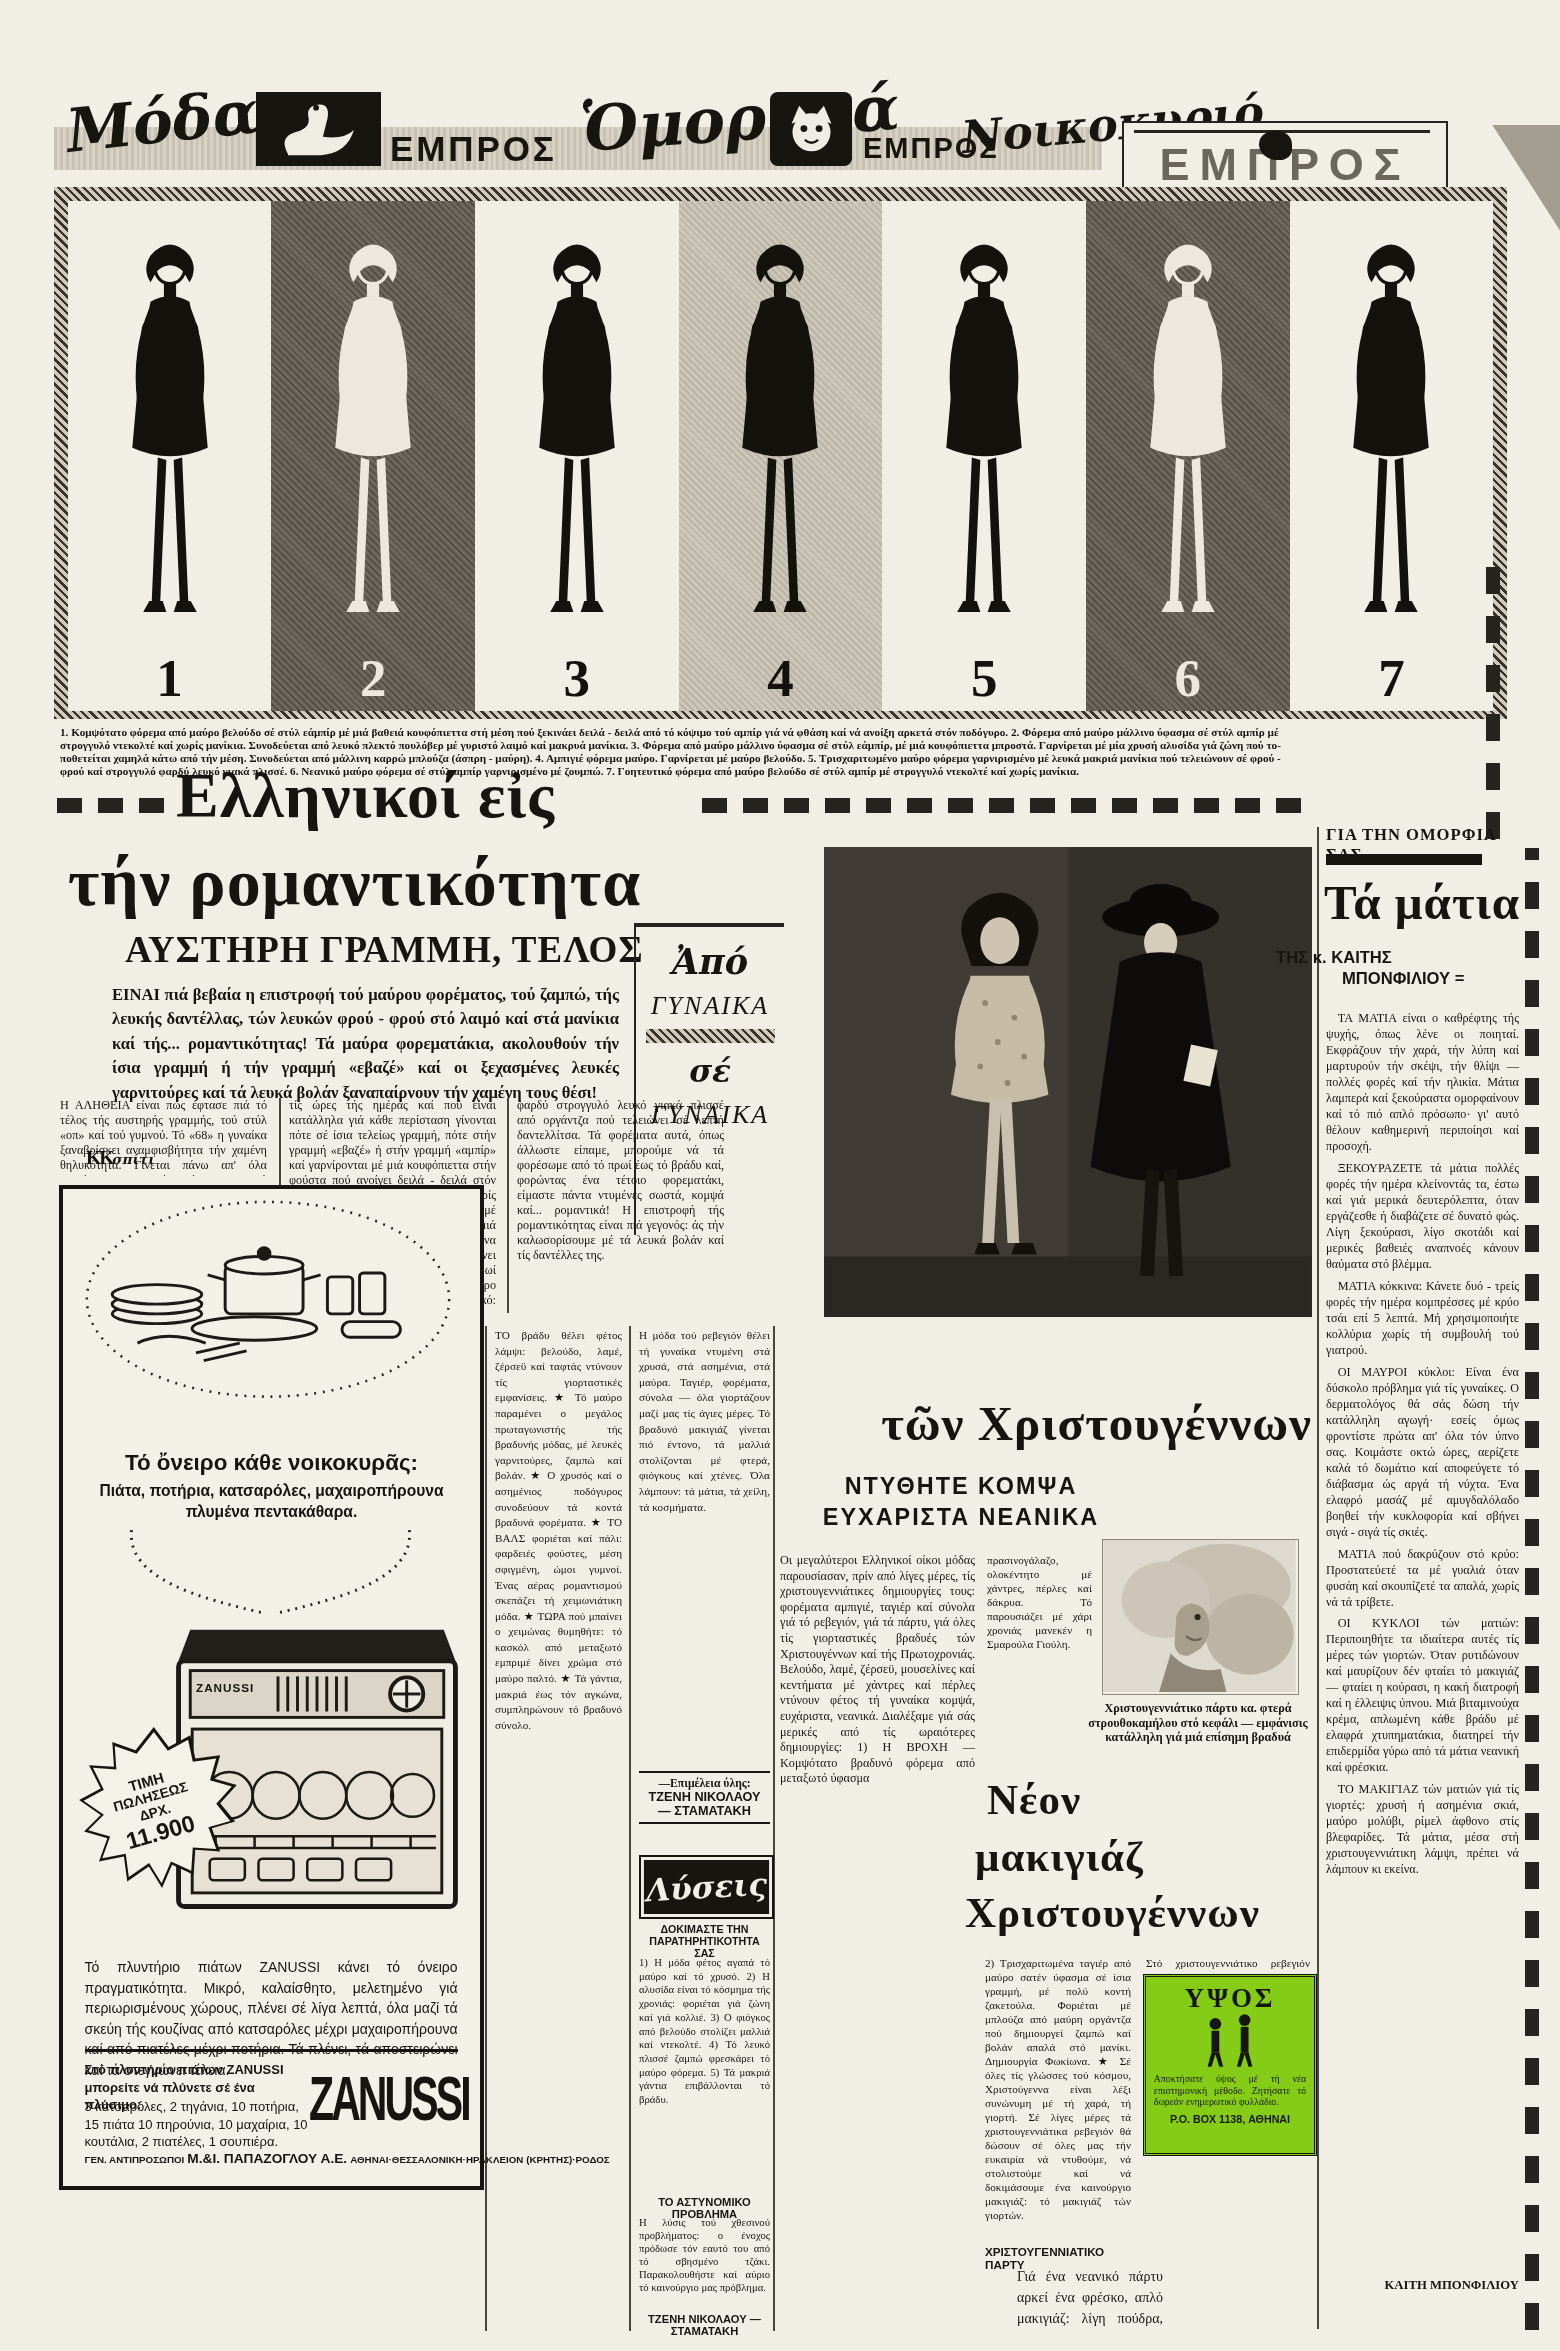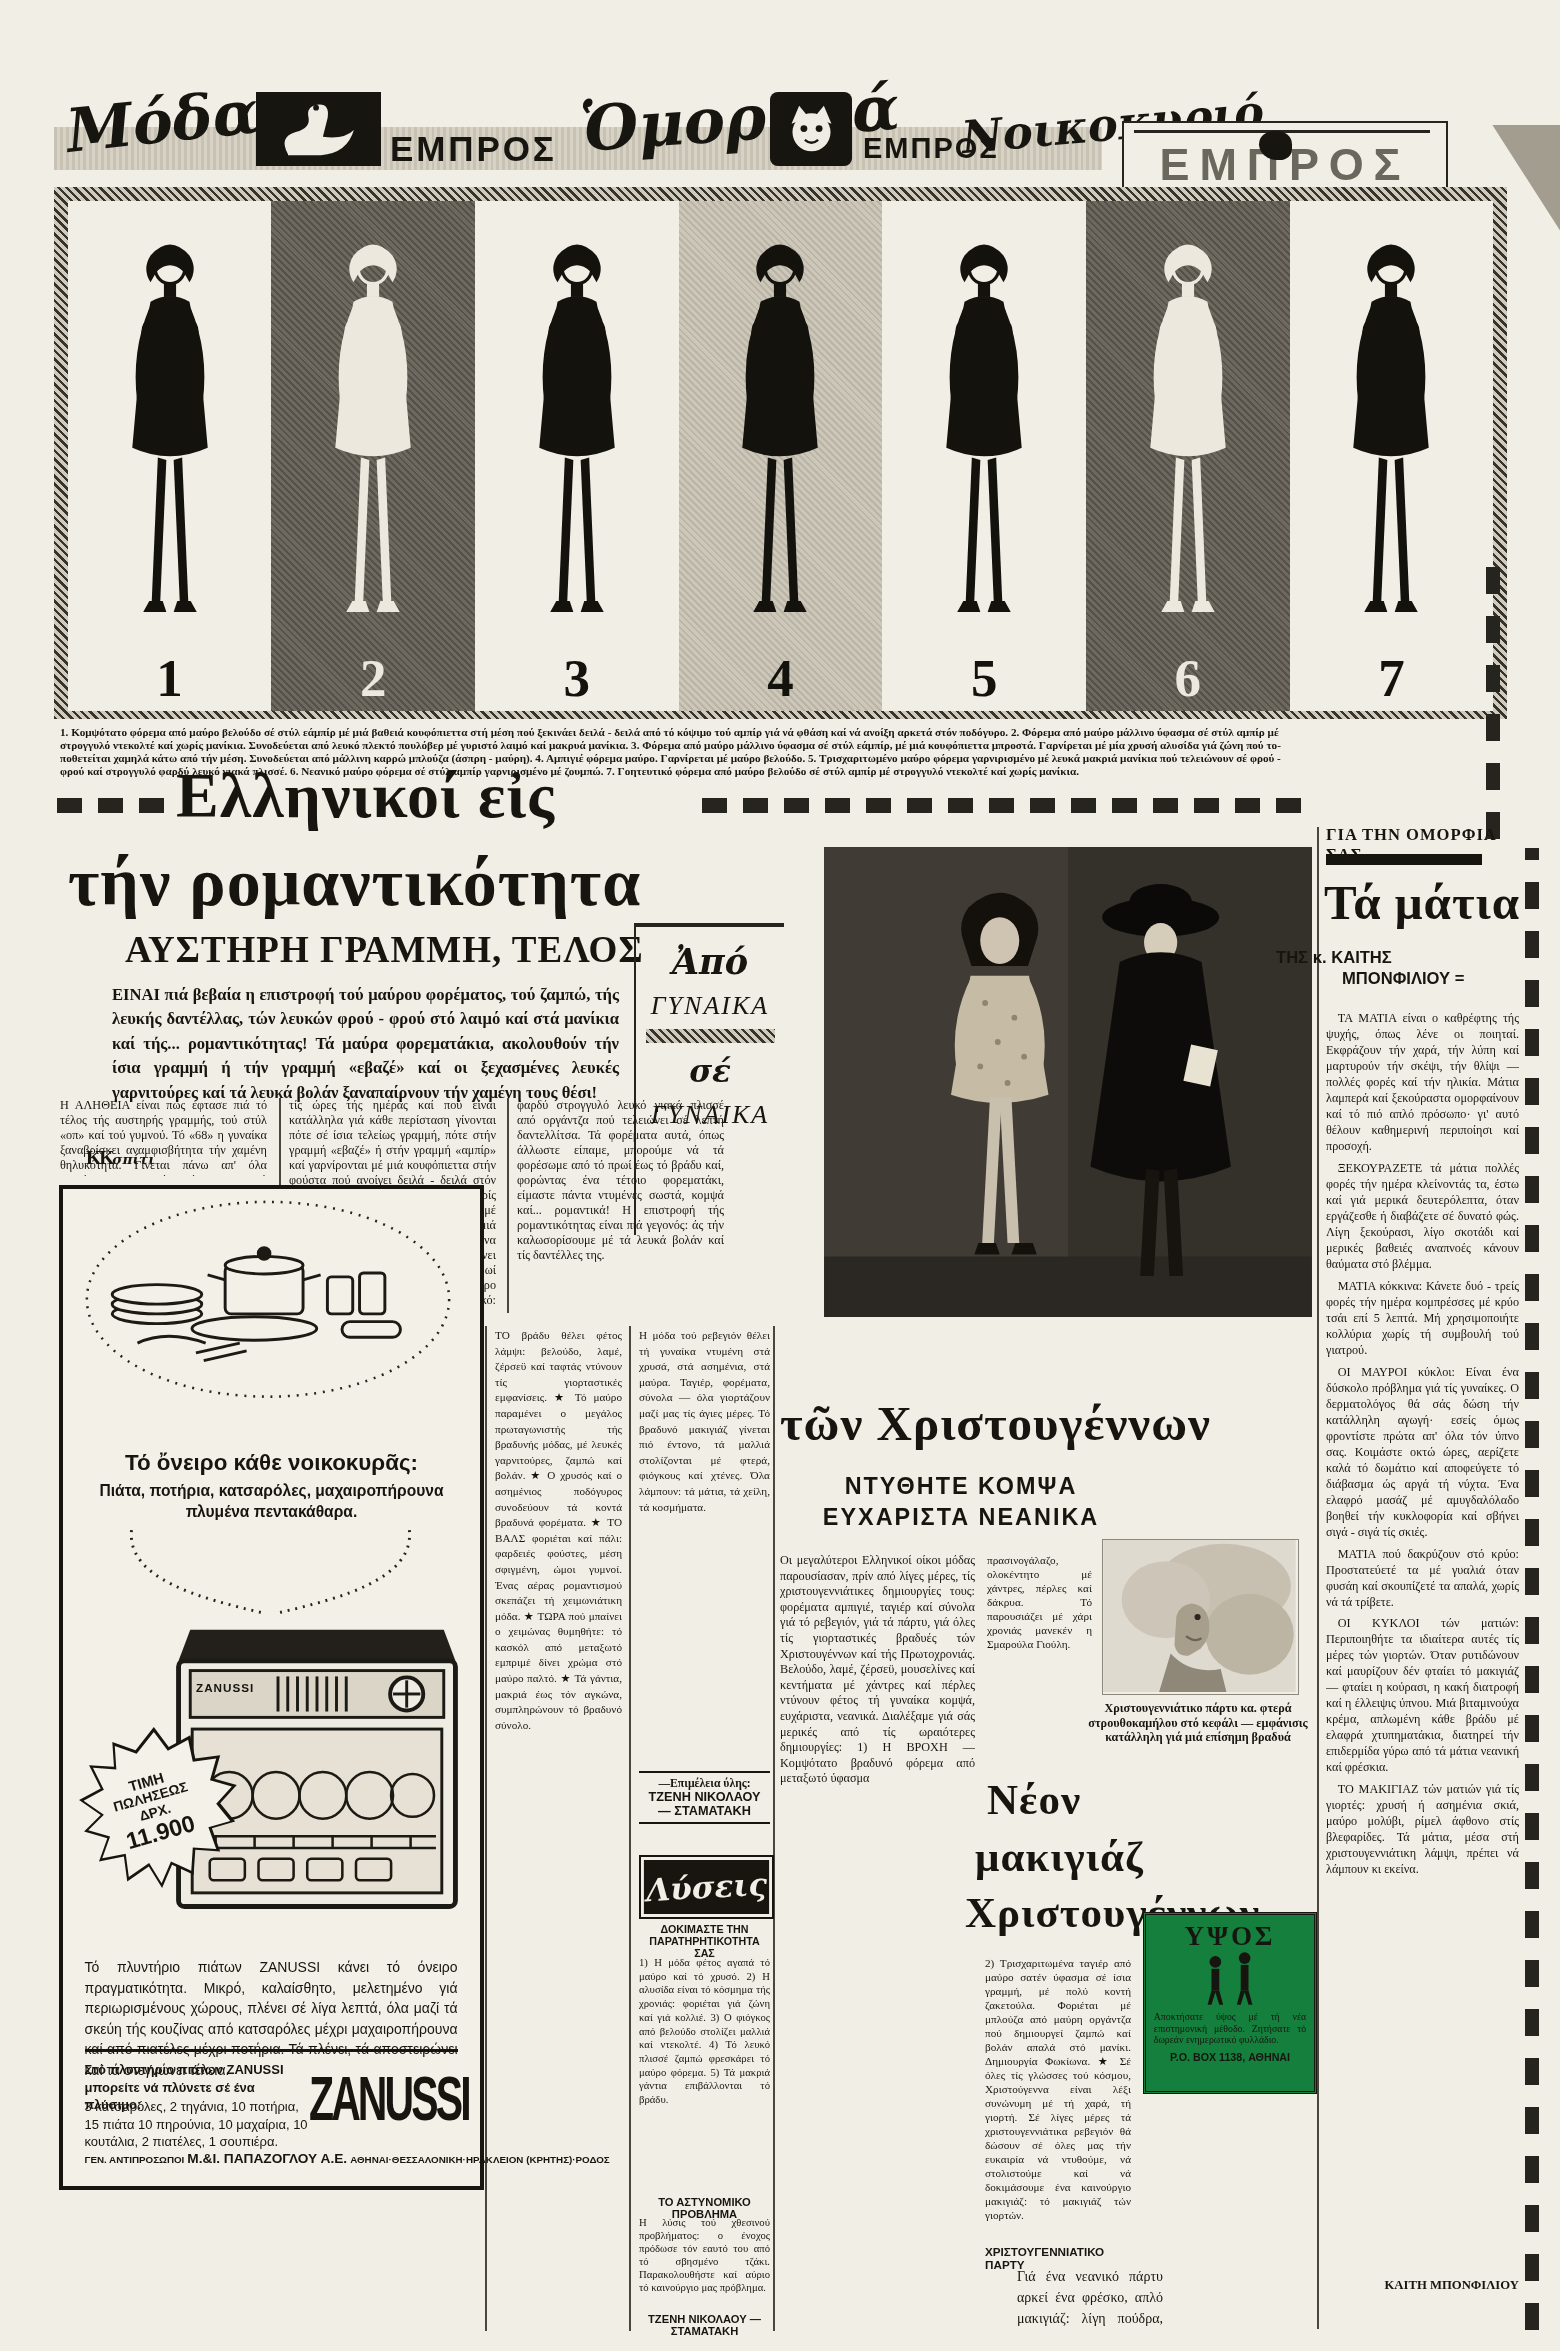--- a/index.html
+++ b/index.html
@@ -205,21 +205,21 @@
     <p>ΞΕΚΟΥΡΑΖΕΤΕ τά μάτια πολλές φορές τήν ημέρα κλείνοντάς τα, έστω καί γιά μερικά δευτερόλεπτα, όταν εργάζεσθε ή διαβάζετε σέ δυνατό φώς. Λίγη ξεκούρασι, λίγο σκοτάδι καί μερικές βαθειές αναπνοές κάνουν θαύματα στό βλέμμα.</p>
     <p>ΜΑΤΙΑ κόκκινα: Κάνετε δυό - τρείς φορές τήν ημέρα κομπρέσσες μέ κρύο τσάι επί 5 λεπτά. Μή χρησιμοποιήτε κολλύρια χωρίς τή συμβουλή τού γιατρού.</p>
     <p>ΟΙ ΜΑΥΡΟΙ κύκλοι: Είναι ένα δύσκολο πρόβλημα γιά τίς γυναίκες. Ο δερματολόγος θά σάς δώση τήν κατάλληλη αγωγή· εσείς όμως φροντίστε πρώτα απ' όλα τόν ύπνο σας. Κοιμάστε οκτώ ώρες, αερίζετε καλά τό δωμάτιο καί αποφεύγετε τό διάβασμα ώς αργά τή νύχτα. Ένα ελαφρό μασάζ μέ αμυγδαλόλαδο βοηθεί τήν κυκλοφορία καί σβήνει σιγά - σιγά τίς σκιές.</p>
     <p>ΜΑΤΙΑ πού δακρύζουν στό κρύο: Προστατεύετέ τα μέ γυαλιά όταν φυσάη καί σκουπίζετέ τα απαλά, χωρίς νά τά τρίβετε.</p>
     <p>ΟΙ ΚΥΚΛΟΙ τών ματιών: Περιποιηθήτε τα ιδιαίτερα αυτές τίς μέρες τών γιορτών. Όταν ρυτιδώνουν καί μαυρίζουν δέν φταίει τό μακιγιάζ — φταίει η κούρασι, η κακή διατροφή καί η έλλειψις ύπνου. Μιά βιταμινούχα κρέμα, απλωμένη κάθε βράδυ μέ ελαφρά χτυπηματάκια, διατηρεί τήν επιδερμίδα γύρω από τά μάτια νεανική καί φρέσκια.</p>
     <p>ΤΟ ΜΑΚΙΓΙΑΖ τών ματιών γιά τίς γιορτές: χρυσή ή ασημένια σκιά, μαύρο μολύβι, ρίμελ άφθονο στίς βλεφαρίδες. Τά μάτια, μέσα στή χριστουγεννιάτικη λάμψι, πρέπει νά λάμπουν κι εκείνα.</p>
   </div>
   <div class="abs" style="left:1326px;top:2278px;width:193px;text-align:right;font-size:12.7px;font-weight:bold;">ΚΑΙΤΗ ΜΠΟΝΦΙΛΙΟΥ</div>
   <div class="abs dash-v" style="left:1525px;top:848px;width:13.7px;height:1482px;"></div>
 
-  <div class="abs headline" style="left:780px;top:1395px;width:532px;text-align:left;font-size:49px;">τῶν Χριστουγέννων</div>
+  <div class="abs headline" style="left:780px;top:1395px;width:532px;text-align:right;font-size:49px;">τῶν Χριστουγέννων</div>
   <div class="abs sans" style="left:800px;top:1473px;width:322px;text-align:center;font-size:23.4px;font-weight:bold;letter-spacing:2px;">ΝΤΥΘΗΤΕ  ΚΟΜΨΑ</div>
   <div class="abs sans" style="left:800px;top:1504px;width:322px;text-align:center;font-size:23.4px;font-weight:bold;letter-spacing:2px;">ΕΥΧΑΡΙΣΤΑ  ΝΕΑΝΙΚΑ</div>
 
   <div class="abs smallcol" style="left:780px;top:1553px;width:195px;height:770px;overflow:hidden;font-size:12.2px;line-height:15.6px;">Οι μεγαλύτεροι Ελληνικοί οίκοι μόδας παρουσίασαν, πρίν από λίγες μέρες, τίς χριστουγεννιάτικες δημιουργίες τους: φορέματα αμπιγιέ, ταγιέρ καί σύνολα γιά τό ρεβεγιόν, γιά τά πάρτυ, γιά όλες τίς γιορταστικές βραδυές τών Χριστουγέννων καί τής Πρωτοχρονιάς. Βελούδο, λαμέ, ζέρσεϋ, μουσελίνες καί κεντήματα μέ χάντρες καί πέρλες ντύνουν φέτος τή γυναίκα κομψά, ευχάριστα, νεανικά. Διαλέξαμε γιά σάς μερικές από τίς ωραιότερες δημιουργίες: 1) Η ΒΡΟΧΗ — Κομψότατο βραδυνό φόρεμα από μεταξωτό ύφασμα</div>
   <div class="abs smallcol" style="left:987px;top:1553px;width:105px;height:156px;overflow:hidden;font-size:11.2px;line-height:14px;">πρασινογάλαζο, ολοκέντητο μέ χάντρες, πέρλες καί δάκρυα. Τό παρουσιάζει μέ χάρι χρονιάς μανεκέν η Σμαρούλα Γιούλη.</div>
 
   <div class="abs" style="left:1102px;top:1539px;width:195px;height:154px;border:1px solid #8d887b;">
     <svg width="193" height="152" viewBox="0 0 200 158">
       <rect width="200" height="158" fill="#dedacf"></rect>
       <ellipse cx="125" cy="48" rx="70" ry="44" fill="#c7c0b1"></ellipse>
@@ -235,21 +235,21 @@
 
   <div class="abs headline" style="left:987px;top:1775px;font-size:43px;">Νέον</div>
   <div class="abs headline" style="left:975px;top:1832px;font-size:43px;">μακιγιάζ</div>
   <div class="abs headline" style="left:965px;top:1888px;font-size:43px;">Χριστουγέννων</div>
 
   <div class="abs smallcol" style="left:985px;top:1956px;width:146px;height:283px;overflow:hidden;font-size:11.2px;line-height:14px;">2) Τρισχαριτωμένα ταγιέρ από μαύρο σατέν ύφασμα σέ ίσια γραμμή, μέ πολύ κοντή ζακετούλα. Φοριέται μέ μπλούζα από μαύρη οργάντζα πού δημιουργεί ζαμπώ καί βολάν απαλά στό μανίκι. Δημιουργία Φωκίωνα.  ★  Σέ όλες τίς γλώσσες τού κόσμου, Χριστούγεννα είναι λέξι συνώνυμη μέ τή χαρά, τή γιορτή. Σέ λίγες μέρες τά χριστουγεννιάτικα ρεβεγιόν θά δώσουν σέ όλες μας τήν ευκαιρία νά ντυθούμε, νά στολιστούμε καί νά δοκιμάσουμε ένα καινούργιο μακιγιάζ: τό μακιγιάζ τών γιορτών.</div>
   <div class="abs sans" style="left:985px;top:2245px;width:146px;font-size:11.7px;font-weight:bold;">ΧΡΙΣΤΟΥΓΕΝΝΙΑΤΙΚΟ ΠΑΡΤΥ</div>
   <div class="abs smallcol" style="left:1017px;top:2266px;width:146px;height:68px;overflow:hidden;font-size:14px;line-height:21px;">Γιά ένα νεανικό πάρτυ αρκεί ένα φρέσκο, απλό μακιγιάζ: λίγη πούδρα, ρίμελ καί ένα απαλό κραγιόν. Καλές γιορτές καί... καλή διασκέδασι!</div>
   <div class="abs smallcol" style="left:1146px;top:1956px;width:164px;height:68px;overflow:hidden;font-size:11.2px;line-height:14px;">Στό χριστουγεννιάτικο ρεβεγιόν πρέπει νά εμφανισθήτε ολοκαίνουργια: καινούργιο φόρεμα, καινούργια κόμμωσι, καινούργιο μακιγιάζ. Χρυσή σκιά στά μάτια, ανοιχτό ρόζ στά χείλη, μιά ιδέα ρούζ στά μάγουλα — καί τό πρόσωπο λάμπει όλο τό βράδυ.</div>
 
-  <div class="abs" style="left:1143px;top:1912px;width:168px;height:176px;border:3.9px double #17150f;background:#15803d;text-align:center;">
+  <div class="abs" style="left:1143px;top:1974px;width:168px;height:176px;border:3.9px double #17150f;background:#84cc16;text-align:center;">
     <div style="font-size:27px;font-weight:bold;letter-spacing:2.9px;margin-top:5.9px;">ΥΨΟΣ</div>
     <svg width="78" height="55" viewBox="0 0 80 56">
       <circle cx="25" cy="10" r="6" fill="#17150f"></circle>
         <rect x="21" y="17" width="8" height="22" fill="#17150f"></rect>
       <path d="M21 39 l-4 15 h4 l4 -13 l4 13 h4 l-4 -15 z" fill="#17150f"></path>
       <circle cx="55" cy="6" r="6" fill="#17150f"></circle>
         <rect x="51" y="13" width="8" height="26" fill="#17150f"></rect>
       <path d="M51 39 l-4 15 h4 l4 -13 l4 13 h4 l-4 -15 z" fill="#17150f"></path>
     </svg>
     <div style="font-size:9.8px;line-height:11.7px;padding:0 7.8px;text-align:justify;">Αποκτήσατε ύψος μέ τή νέα επιστημονική μέθοδο. Ζητήσατε τό δωρεάν ενημερωτικό φυλλάδιο.</div>

